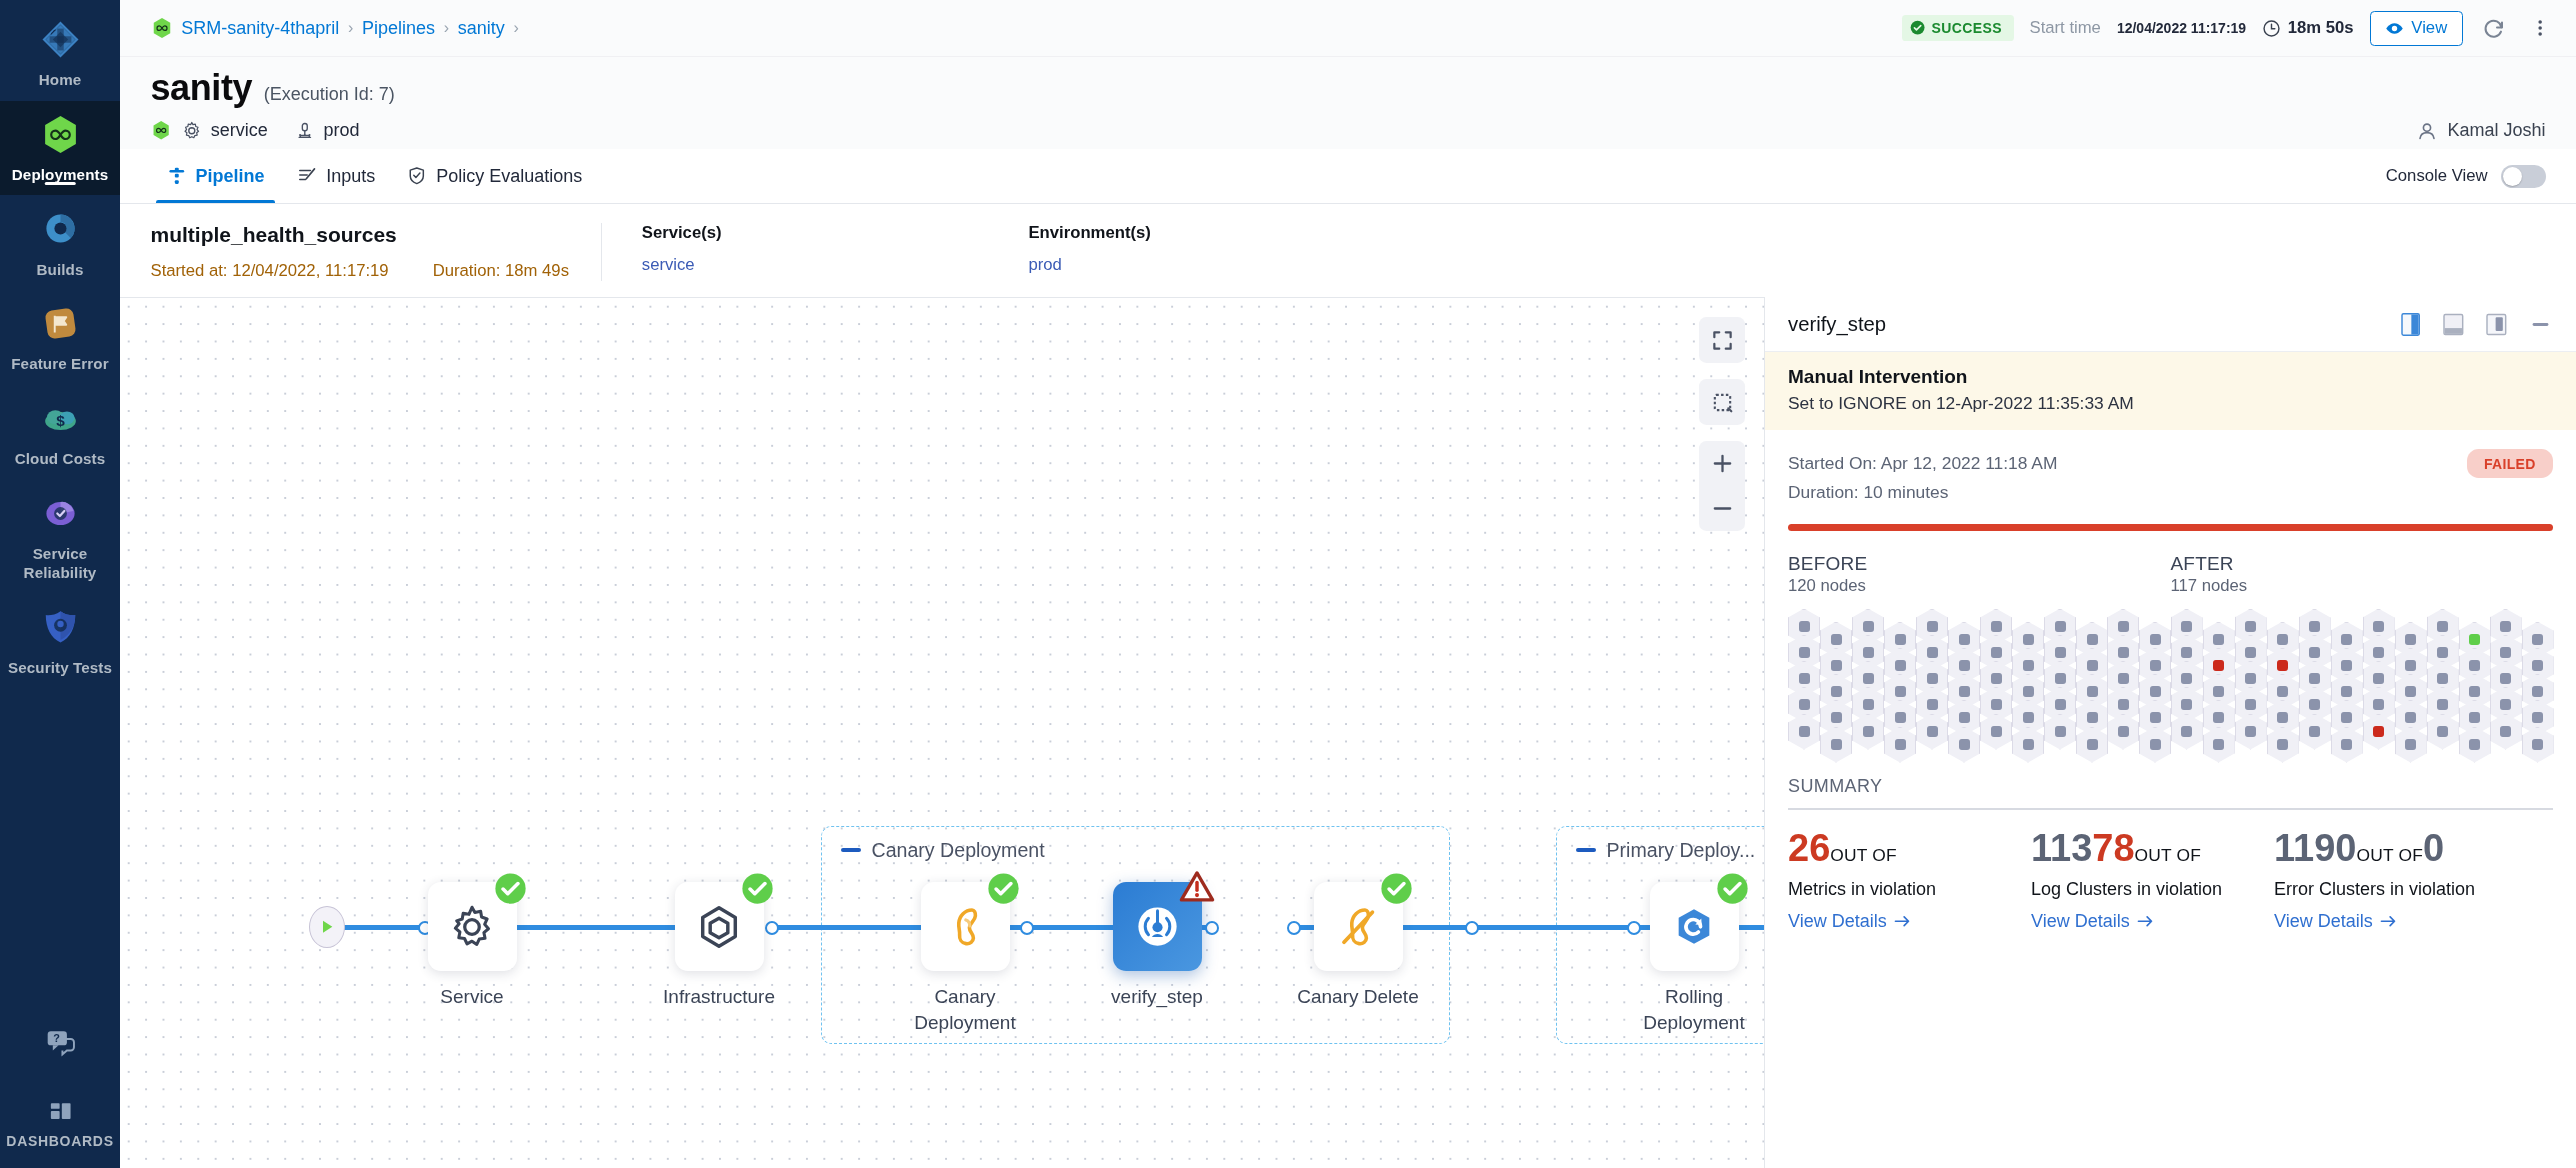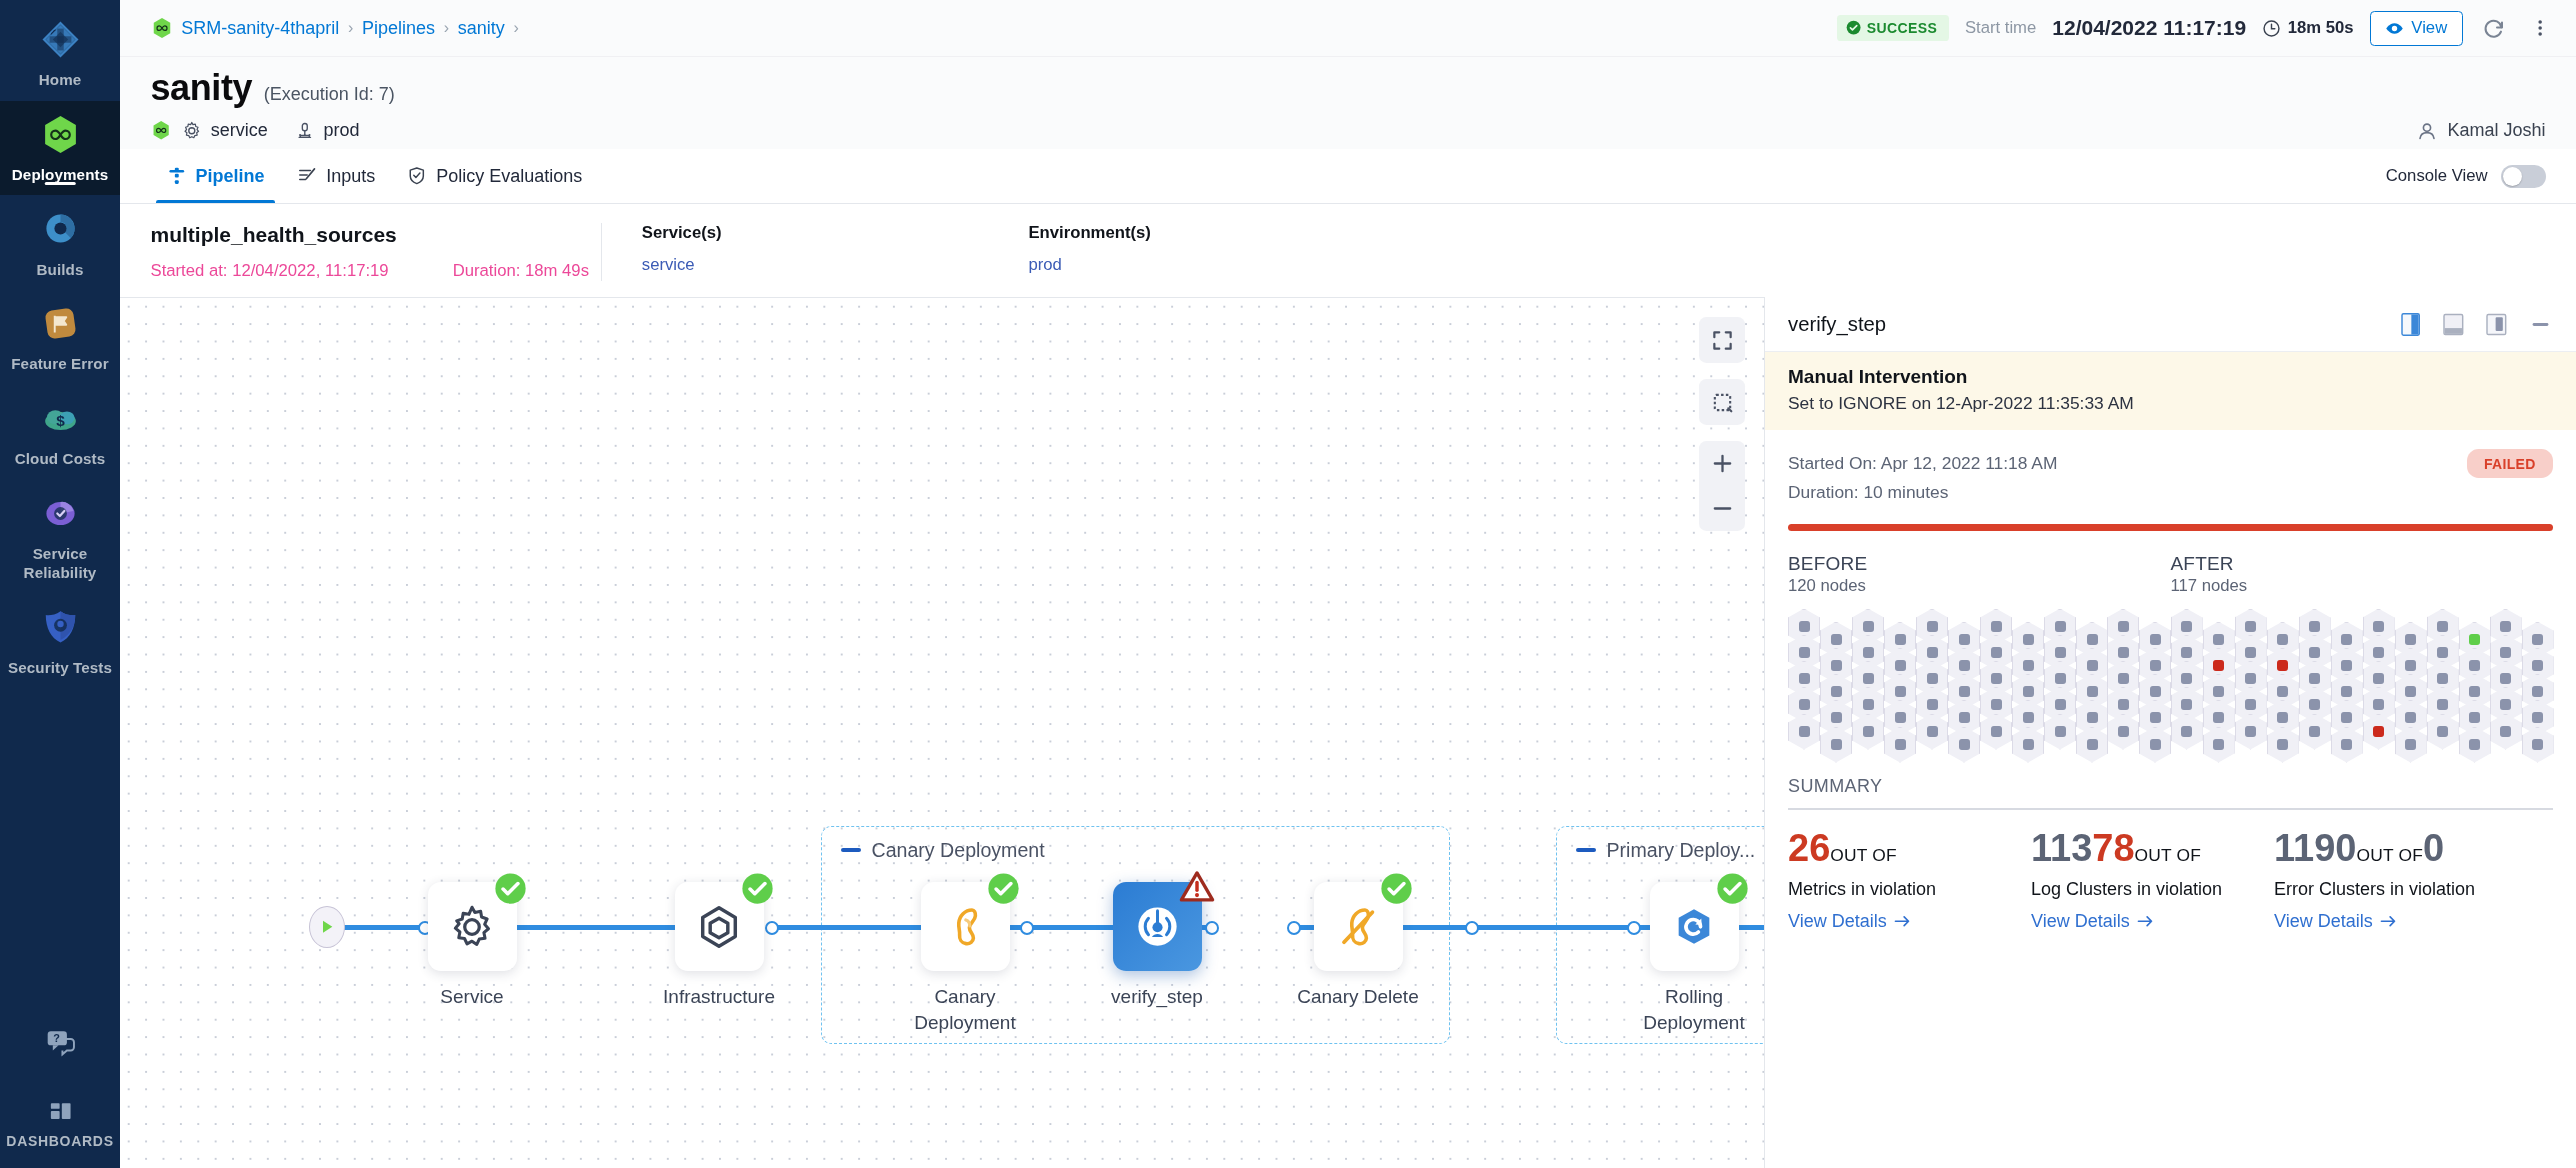--- a/index.html
+++ b/index.html
@@ -42,21 +42,21 @@
   .crumbs { display: flex; align-items: center; gap: 8.7px; font-size: 18px; }
   .crumbs a { color: #0278d5; text-decoration: none; }
   .crumb-sep { color: #9aa5b1; font-size: 16px; }
   .topbar-right { margin-left: auto; display: flex; align-items: center; gap: 16px; }
   .badge-success {
     background: #e4f7e5; color: #1b8a2f; font-size: 14px; font-weight: bold;
     letter-spacing: 0.4px; padding: 5.1px 11.6px 5.1px 8.7px; border-radius: 3.6px;
     display: flex; align-items: center; gap: 5.8px;
   }
   .meta-label { color: #8d97a4; font-size: 16.7px; }
-  .meta-value { color: #22293a; font-size: 21px; font-weight: bold; }
+  .meta-value { color: #22293a; font-size: 14px; font-weight: bold; }
   .dur { display: flex; align-items: center; gap: 6.5px; color:#22293a; font-size:16.7px; font-weight:bold;}
   .btn-view {
     display: flex; align-items: center; gap: 7.3px;
     border: 1.5px solid #0278d5; color: #0278d5; background: #fff;
     border-radius: 4.4px; padding: 6.5px 14.5px; font-size: 16.7px; cursor: pointer;
   }
   .icon-btn { width: 30.5px; height: 30.5px; display:flex; align-items:center; justify-content:center; cursor:pointer; }
 
   .titlebar { padding: 10.2px 30.5px 7.3px; background: #fafbfc; }
   .title-row { display: flex; align-items: baseline; gap: 11.6px; }
@@ -81,21 +81,21 @@
     content: ""; position: absolute; left: 5.8px; right: 5.8px; bottom: 0; height: 3.6px;
     background: #0278d5; border-radius: 2.2px 2.2px 0 0;
   }
   .console-toggle { margin-left: auto; display: flex; align-items: center; gap: 13px; font-size: 16.7px; color: #22293a; cursor: pointer; }
   .switch { width: 45px; height: 23px; border-radius: 11.6px; background: #c9ced8; position: relative; }
   .switch::after { content:""; position:absolute; left:2.2px; top:2.2px; width:19px; height:19px; border-radius:50%; background:#fff; box-shadow: 0 0.7px 1.5px rgba(0,0,0,.25); }
 
   .infobar { padding: 19px 30.5px 16px; display: flex; align-items: flex-start; background: #fff; }
   .infobar-left { min-width: 450px; }
   .pipe-name { font-size: 21px; font-weight: bold; color: #10141a; }
-  .pipe-sub { margin-top: 14px; display: flex; gap: 64px; font-size: 16.7px; color: #ec4899; }
+  .pipe-sub { margin-top: 14px; display: flex; gap: 44px; font-size: 16.7px; color: #a16207; }
   .infobar-div { width: 0.7px; align-self: stretch; background: #e4e7ec; margin: 0 20.3px 0 0; }
   .info-col { min-width: 407px; }
   .info-col h4 { font-size: 16.7px; font-weight: bold; color: #10141a; margin-bottom: 11.6px; }
   .info-col a { font-size: 16.7px; color: #3b5bb5; text-decoration: none; }
 
   
   .body { flex: 1 1 auto; display: flex; min-height: 0; }
   .canvas {
     flex: 1 1 auto; position: relative; overflow: hidden;
     background-color: #ffffff;

